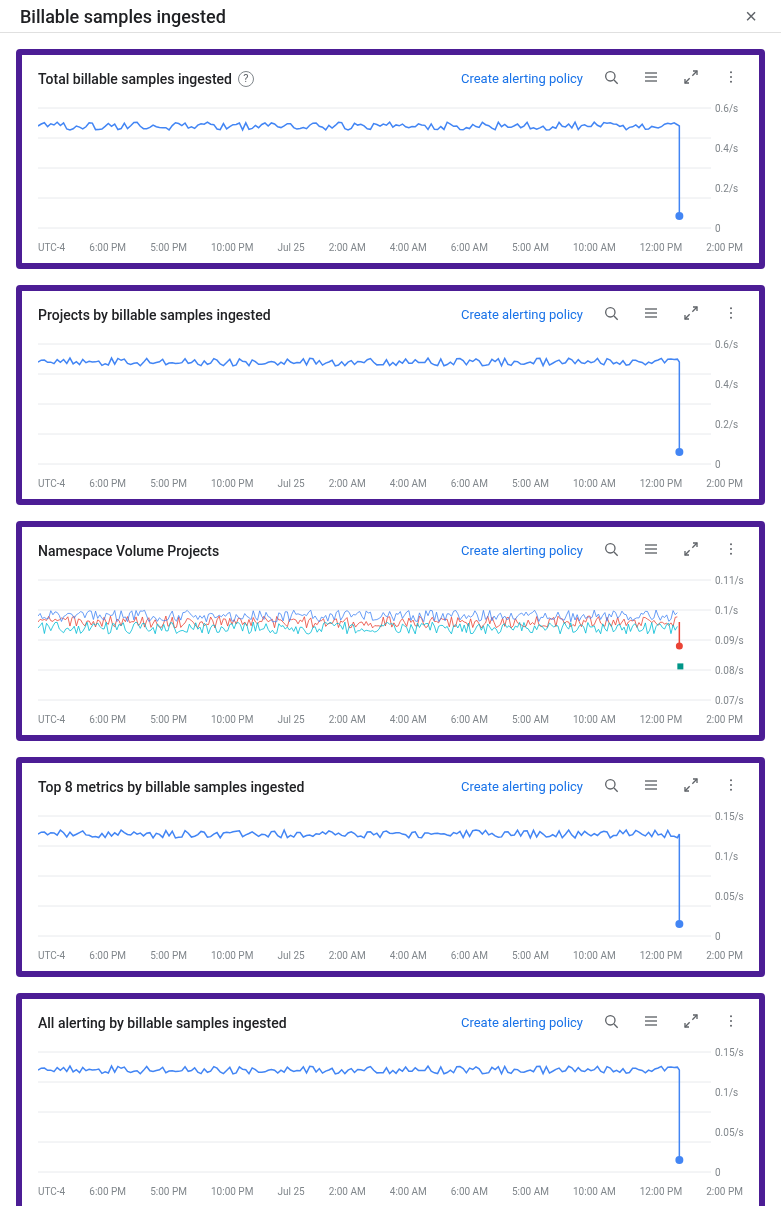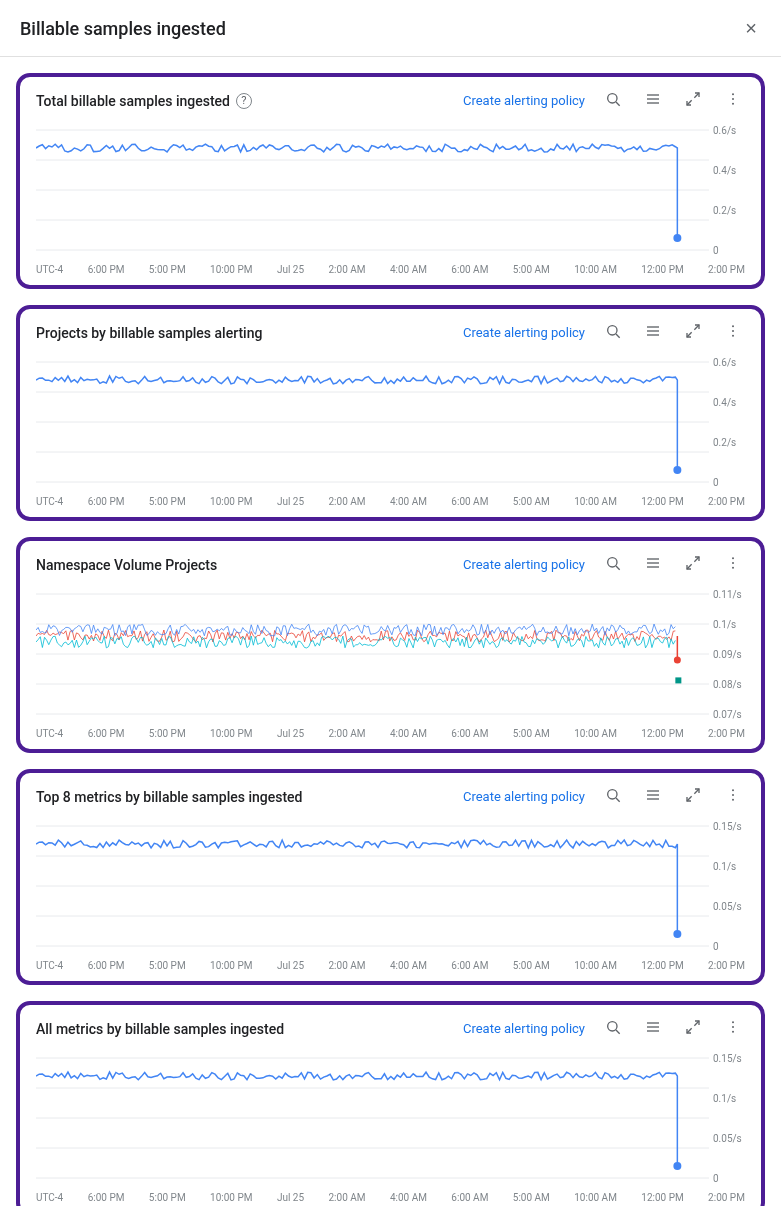--- a/index.html
+++ b/index.html
@@ -8,21 +8,21 @@
       background: #fff;
       color: #202124;
       width: 781px;
       min-height: 1206px;
       font-size: 13px;
     }
     .modal-header {
       display: flex;
       align-items: center;
       justify-content: space-between;
-      padding: 14px 20px;
+      padding: 2px 20px;
       border-bottom: 1px solid #e0e0e0;
       background: #fff;
       position: sticky;
       top: 0;
       z-index: 10;
     }
     .modal-title {
       font-size: 18px;
       font-weight: 500;
       color: #202124;
@@ -30,23 +30,23 @@
     .close-btn {
       cursor: pointer;
       color: #5f6368;
       font-size: 20px;
       line-height: 1;
       border: none;
       background: none;
       padding: 4px;
     }
     .chart-panel {
-      border: 4px solid #4c1d95;
+      border: 6px solid #4c1d95;
       margin: 16px;
-      border-radius: 14px;
+      border-radius: 4px;
       padding: 0;
       background: #fff;
     }
     .chart-header {
       display: flex;
       align-items: center;
       justify-content: space-between;
       padding: 12px 16px 8px 16px;
     }
     .chart-title-row {
@@ -156,21 +156,21 @@
         <span>6:00 AM</span>
         <span>5:00 AM</span>
         <span>10:00 AM</span>
         <span>12:00 PM</span>
         <span>2:00 PM</span>
       </div>
     </div>
     <div class="chart-panel">
       <div class="chart-header">
         <div class="chart-title-row">
-          <span class="chart-title">Projects by billable samples alerting</span>
+          <span class="chart-title">Projects by billable samples ingested</span>
         </div>
         <div class="chart-actions">
           <a class="create-alert-link">Create alerting policy</a>
           <button class="icon-btn"><svg width="16" height="16" viewBox="0 0 24 24" fill="none" stroke="#5f6368" stroke-width="2">
               <circle cx="11" cy="11" r="7"></circle>
               <line x1="16.5" y1="16.5" x2="22" y2="22"></line>
             </svg></button>
           <button class="icon-btn"><svg width="16" height="16" viewBox="0 0 24 24" fill="#5f6368">
               <rect x="3" y="5" width="18" height="2"></rect>
               <rect x="3" y="11" width="18" height="2"></rect>
@@ -332,21 +332,21 @@
         <span>6:00 AM</span>
         <span>5:00 AM</span>
         <span>10:00 AM</span>
         <span>12:00 PM</span>
         <span>2:00 PM</span>
       </div>
     </div>
     <div class="chart-panel">
       <div class="chart-header">
         <div class="chart-title-row">
-          <span class="chart-title">All metrics by billable samples ingested</span>
+          <span class="chart-title">All alerting by billable samples ingested</span>
         </div>
         <div class="chart-actions">
           <a class="create-alert-link">Create alerting policy</a>
           <button class="icon-btn"><svg width="16" height="16" viewBox="0 0 24 24" fill="none" stroke="#5f6368" stroke-width="2">
               <circle cx="11" cy="11" r="7"></circle>
               <line x1="16.5" y1="16.5" x2="22" y2="22"></line>
             </svg></button>
           <button class="icon-btn"><svg width="16" height="16" viewBox="0 0 24 24" fill="#5f6368">
               <rect x="3" y="5" width="18" height="2"></rect>
               <rect x="3" y="11" width="18" height="2"></rect>

